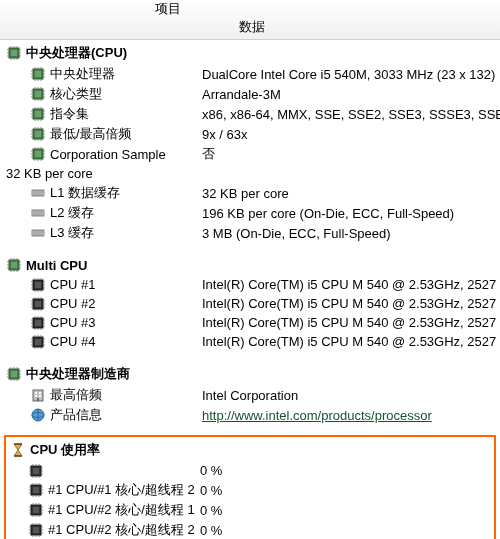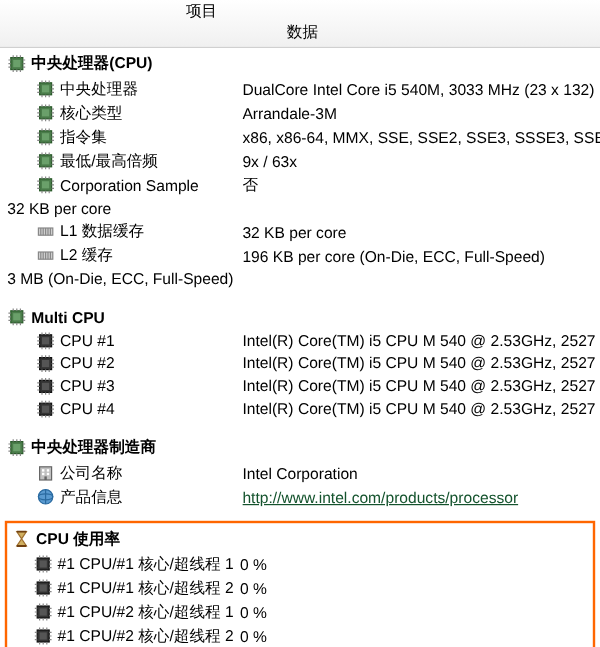--- a/index.html
+++ b/index.html
@@ -210,20 +210,26 @@
       <div class="row">
         <div class="key">
           <svg width="16" height="16">
             <use href="#ico-cache"></use>
           </svg>
           <span>L2 缓存</span>
         </div>
         <div class="val">196 KB per core  (On-Die, ECC, Full-Speed)</div>
       </div>
       <div class="row">
+        <div class="key">
+          <svg width="16" height="16">
+            <use href="#ico-cache"></use>
+          </svg>
+          <span>L3 缓存</span>
+        </div>
         <div class="val">3 MB  (On-Die, ECC, Full-Speed)</div>
       </div>
     </div>
 </div>
 
 <div style="height:8px"></div>
 
 <div class="section">
   <div class="section-title">
     <svg width="16" height="16">
@@ -278,21 +284,21 @@
     <svg width="16" height="16">
         <use href="#ico-chip"></use>
       </svg>
     <span>中央处理器制造商</span>
   </div>
   <div class="row">
     <div class="key">
       <svg width="16" height="16">
           <use href="#ico-building"></use>
         </svg>
-      <span>公司名称</span>
+      <span>最高倍频</span>
     </div>
     <div class="val">Intel Corporation</div>
   </div>
   <div class="row">
     <div class="key">
       <svg width="16" height="16">
           <use href="#ico-link"></use>
         </svg>
       <span>产品信息</span>
     </div>
@@ -310,21 +316,20 @@
         <use href="#ico-hourglass"></use>
       </svg>
     <span>CPU 使用率</span>
   </div>
   <div id="usage-rows">
       <div class="row">
         <div class="key">
           <svg width="16" height="16">
             <use href="#ico-chip-dark"></use>
           </svg>
-          <span>#1 CPU/#1 核心/超线程 1</span>
         </div>
         <div class="val">0 %</div>
       </div>
       <div class="row">
         <div class="key">
           <svg width="16" height="16">
             <use href="#ico-chip-dark"></use>
           </svg>
           <span>#1 CPU/#1 核心/超线程 2</span>
         </div>

